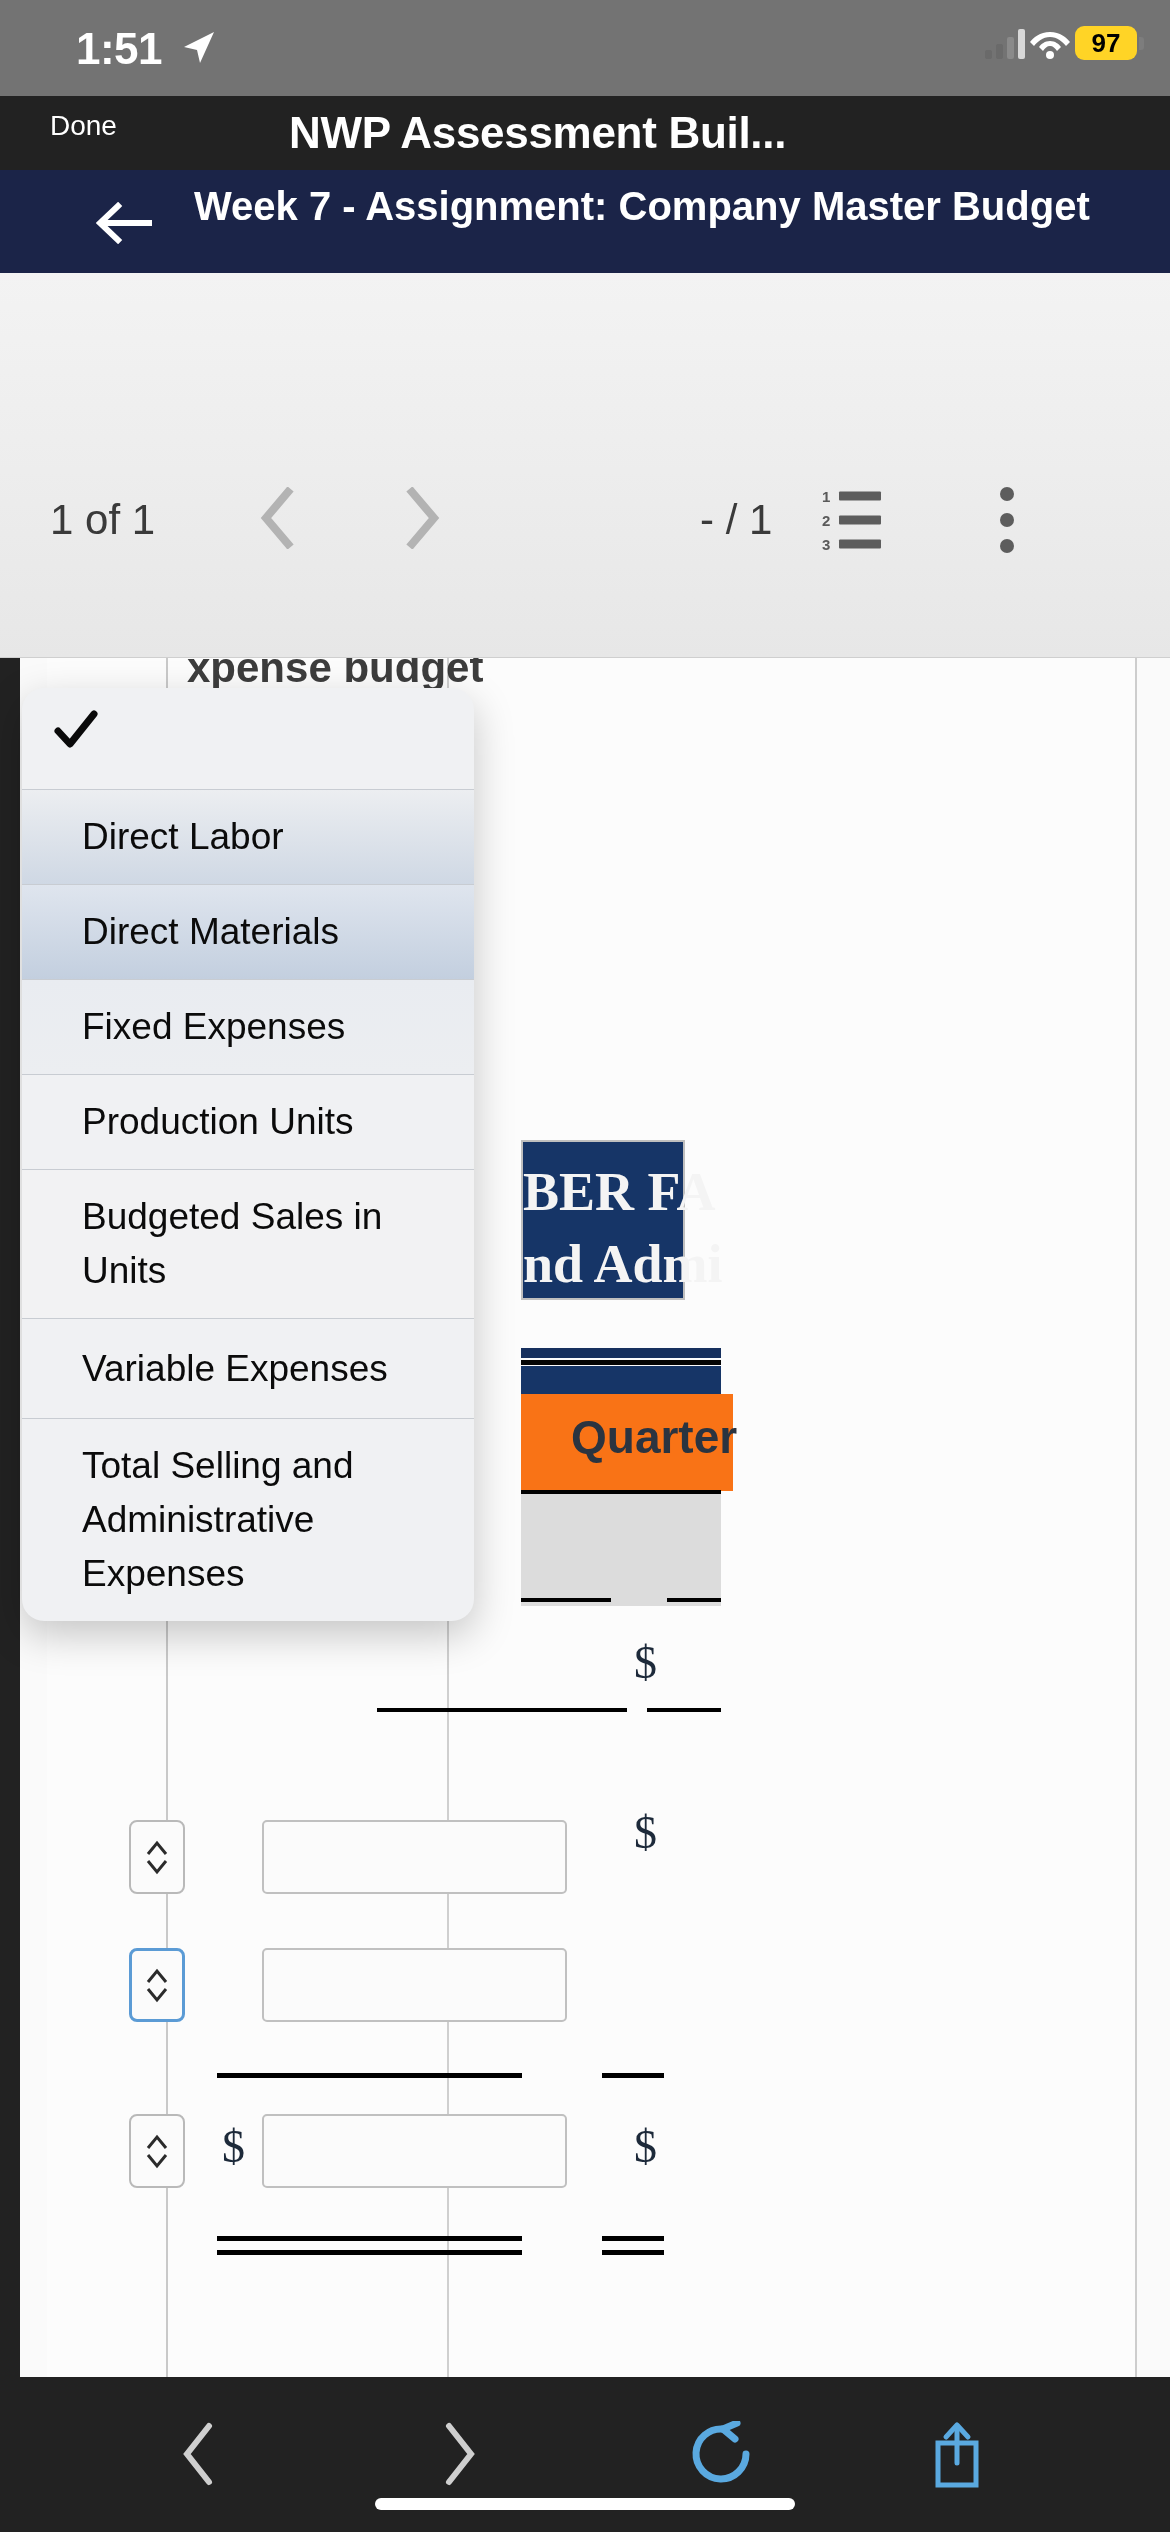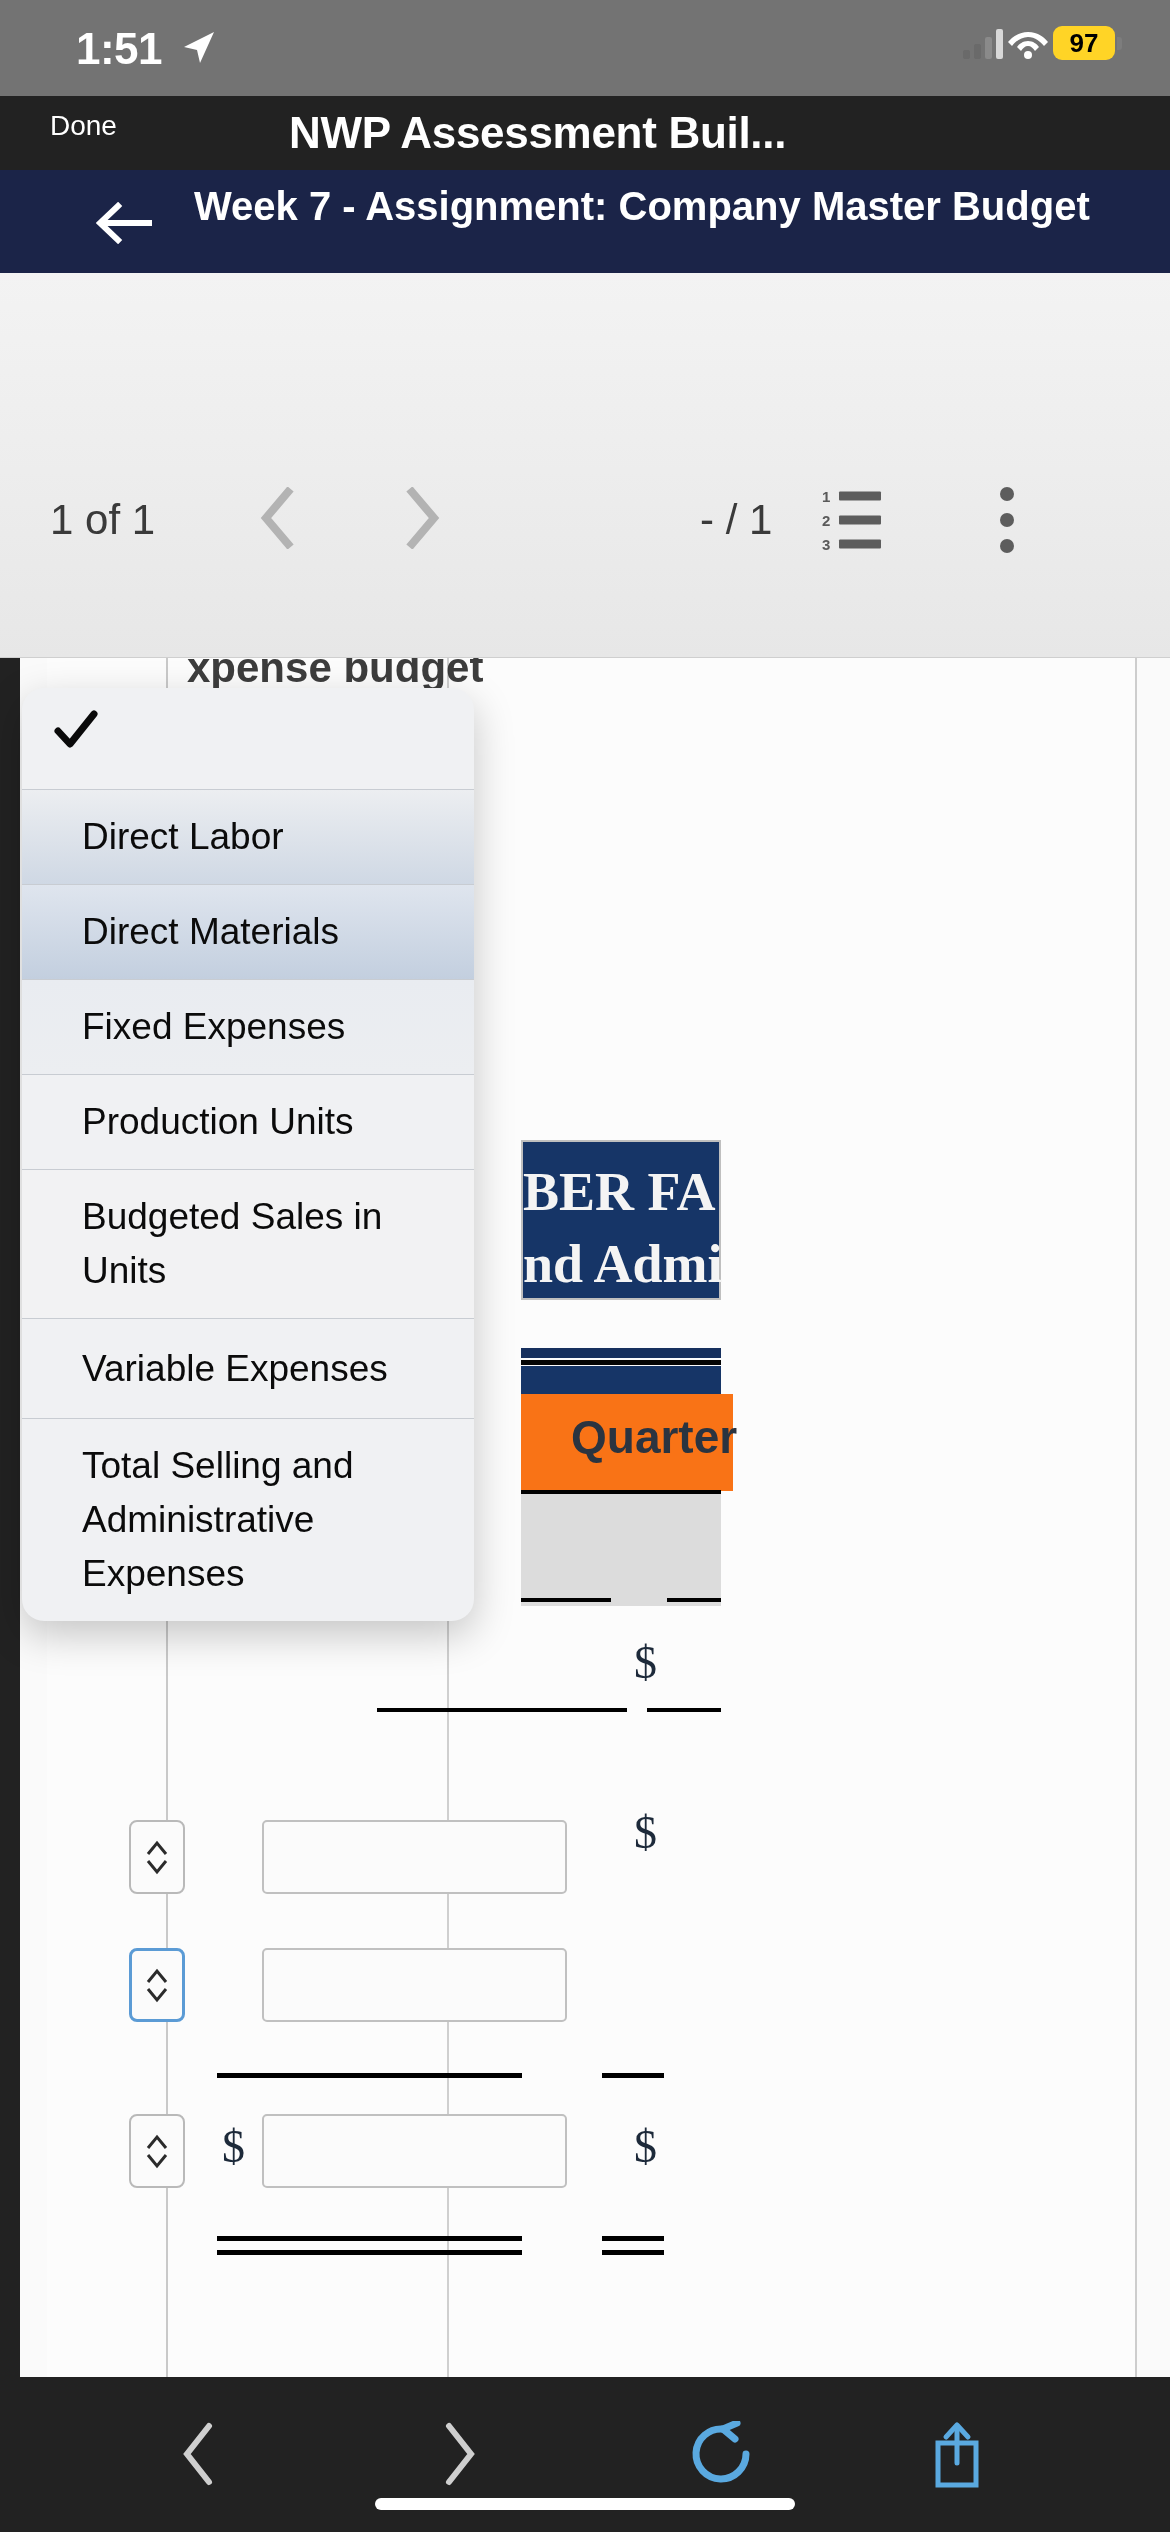--- a/index.html
+++ b/index.html
@@ -14,21 +14,21 @@
   
   .statusbar{
     position:absolute; left:0; top:0; width:1170px; height:96px;
     background:#737373;
   }
   .sb-time{
     position:absolute; left:76px; top:24px;
     color:#ffffff; font-size:44px; font-weight:600; letter-spacing:-0.5px;
   }
   .sb-loc{ position:absolute; left:178px; top:28px; width:40px; height:40px; }
-  .sb-right{ position:absolute; right:48px; top:26px; display:flex; align-items:center; gap:4px; }
+  .sb-right{ position:absolute; right:26px; top:26px; display:flex; align-items:center; gap:4px; }
   .sig{ display:flex; align-items:flex-end; gap:4px; height:32px; }
   .sig i{ display:block; width:7px; background:#ffffff; border-radius:2px; }
   .sig i:nth-child(1){ height:9px;  background:#6a6a6a;}
   .sig i:nth-child(2){ height:15px; background:#6a6a6a;}
   .sig i:nth-child(3){ height:22px; background:#8a8a8a;}
   .sig i:nth-child(4){ height:30px; background:#d8d8d8;}
   .wifi{ width:42px; height:32px; }
   .batt{ position:relative; display:flex; align-items:center; }
   .batt-body{
     background:#FFD426; border-radius:9px; height:34px; min-width:62px;
@@ -109,21 +109,21 @@
     position:absolute; left:400px; top:0; width:2px; height:1720px; background:#cfcfcf;
   }
   .faded-text{
     position:absolute; left:140px; top:-14px;
     color:#2d2d2d; font-size:42px; font-weight:600; white-space:nowrap;
     opacity:.92;
   }
 
   
   .doc-title{
-    position:absolute; left:474px; top:482px; width:200px; height:160px;
+    position:absolute; left:474px; top:482px; width:164px; height:160px;
     background:#163567; border:2px solid #bfbfbf;
     color:#f4f4f4; font-family:"Liberation Serif", serif;
     font-size:54px; font-weight:700; line-height:72px;
     padding:14px 12px 0 0; white-space:nowrap; overflow:visible;
   }
   .doc-navy-strip{
     position:absolute; left:474px; top:690px; width:200px; height:10px; background:#16305e;
   }
   .doc-navy-strip2{
     position:absolute; left:474px; top:702px; width:200px; height:5px; background:#050505;

